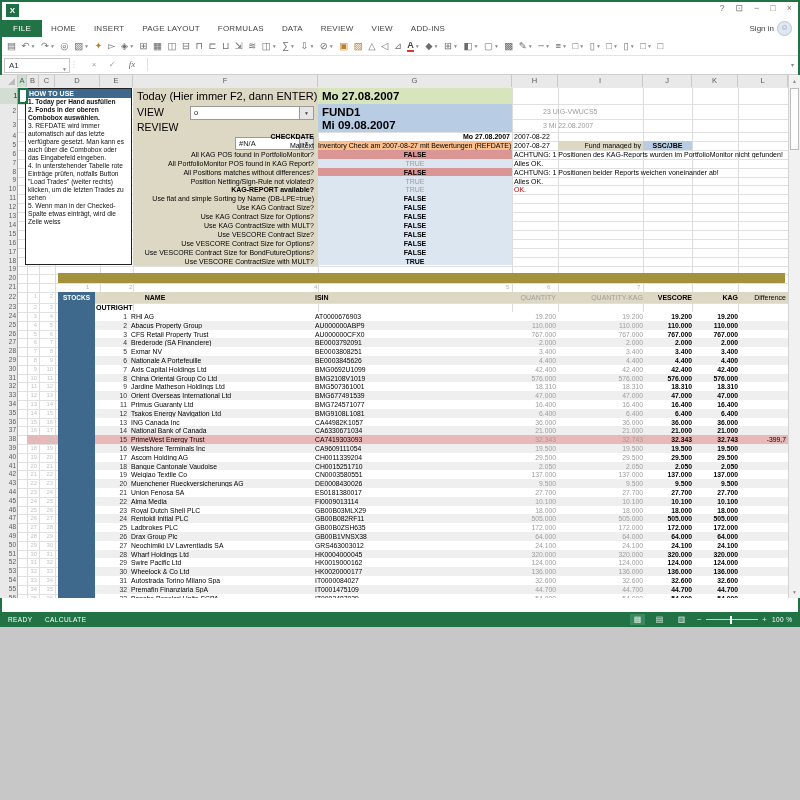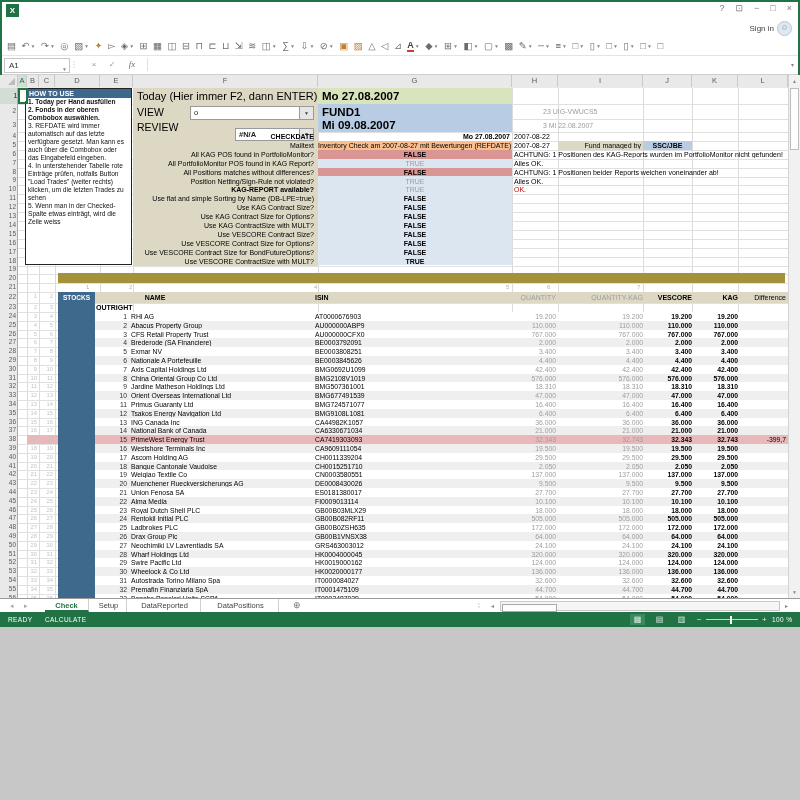--- a/index.html
+++ b/index.html
@@ -89,20 +89,31 @@
     <div id="app-icon">X</div>
     <div id="win-controls">
         <div>?</div>
         <div>⊡</div>
         <div>−</div>
         <div>□</div>
         <div>×</div>
       </div>
   </div>
 
+  <div id="ribbon-row">
+      <div class="file-tab">FILE</div>
+      <div class="rtab">HOME</div>
+      <div class="rtab">INSERT</div>
+      <div class="rtab">PAGE LAYOUT</div>
+      <div class="rtab">FORMULAS</div>
+      <div class="rtab">DATA</div>
+      <div class="rtab">REVIEW</div>
+      <div class="rtab">VIEW</div>
+      <div class="rtab">ADD-INS</div>
+    </div>
   <div id="signin">Sign in</div>
   <div id="avatar">☺</div>
 
   <div id="qat">
       <div class="qitem">
         <span>▤</span>
       </div>
       <div class="qitem">
         <span>↶</span>
         <span class="caret">▼</span>
@@ -355,21 +366,21 @@
       <div class="txt bold" style="left: 137px; top: 2px; width: 180px; font-size: 11px; font-weight: normal;">Today (Hier immer F2, dann ENTER):</div>
       <div class="txt bold" style="left: 322px; top: 1.5px; width: 188px; font-size: 11.5px;">Mo 27.08.2007</div>
       <div class="txt" style="left: 137px; top: 18px; width: 50px; font-size: 10.5px;">VIEW</div>
       <div class="txt bold" style="left: 322px; top: 17.5px; width: 188px; font-size: 11.5px;">FUND1</div>
       <div class="txt" style="left: 137px; top: 32.5px; width: 55px; font-size: 10.5px;">REVIEW</div>
       <div class="txt bold" style="left: 322px; top: 31px; width: 188px; font-size: 11.5px;">Mi 09.08.2007</div>
       <div class="combo" style="left: 190px; top: 17.5px; width: 122px; height: 12px;">
         <div class="cval">o</div>
         <div class="cbtn" style="line-height: 12px;">▼</div>
       </div>
-      <div class="combo" style="left: 235px; top: 40px; width: 77px; height: 11px; font-weight: bold;">
+      <div class="combo" style="left: 235px; top: 49px; width: 77px; height: 11px;">
         <div class="cval">#N/A</div>
         <div class="cbtn" style="line-height: 11px;">▼</div>
       </div>
       <div class="txt gray" style="left: 543px; top: 20px; width: 140px; font-size: 7px;">23  UIG-VWUCS5</div>
       <div class="txt gray" style="left: 543px; top: 34px; width: 140px; font-size: 7px;">3  Mi 22.08.2007</div>
       <div class="txt bold" style="left: 133px; top: 45px; width: 181px; height: 8.9px; font-size: 7px; text-align: right;">CHECKDATE</div>
       <div class="txt" style="left: 318px; top: 45px; width: 192px; font-size: 7px; text-align: right; font-weight: bold;">Mo 27.08.2007</div>
       <div class="txt" style="left: 514px; top: 45px; width: 272px; font-size: 7px;">2007-08-22</div>
       <div class="txt" style="left: 133px; top: 53.9px; width: 181px; height: 8.9px; font-size: 7px; text-align: right;">Mailtext</div>
       <div class="txt" style="left: 318px; top: 52.9px; width: 194px; height: 8.9px; font-size: 7px; background: rgb(250, 191, 143); padding-top: 1px; box-sizing: border-box;">Inventory Check am 2007-08-27 mit Bewertungen (REFDATE) vom 2</div>
@@ -822,37 +833,20 @@
         <div class="rownum" style="top: 505.5px;">56</div>
       </div>
     </div>
 
   <div id="vscroll">
     <div class="varrow" style="top:0">▲</div>
     <div id="vthumb"></div>
     <div class="varrow" style="bottom:0">▼</div>
   </div>
 
-  <div id="tabbar">
-    <div class="tnav" style="left:10px">◂</div>
-    <div class="tnav" style="left:24px">▸</div>
-    <div id="tabs-holder">
-        <div class="sheettab active" style="left: 45px; width: 44px; box-sizing: border-box;">Check</div>
-        <div class="sheettab" style="left: 91px; width: 36px; box-sizing: border-box;">Setup</div>
-        <div class="sheettab" style="left: 129px; width: 72px; box-sizing: border-box;">DataReported</div>
-        <div class="sheettab" style="left: 203px; width: 76px; box-sizing: border-box;">DataPositions</div>
-      </div>
-    <div id="addsheet" style="left: 293px;">⊕</div>
-    <div class="tnav" style="left:478px">⁞</div>
-    <div class="harrow" style="left:490px">◄</div>
-    <div id="hscroll" style="left:500px;width:280px">
-      <div id="hthumb" style="left:1px;width:55px"></div>
-    </div>
-    <div class="harrow" style="left:784px">►</div>
-  </div>
 
   <div id="statusbar">
     <div id="sb-left"></div>
     <div id="sb-right"></div>
   <div class="sb-item" style="left: 8px;">READY</div>
       <div class="sb-item" style="left: 45px;">CALCULATE</div>
       <div class="viewbtn active" style="left: 630px;">▦</div>
       <div class="viewbtn" style="left: 652px;">▤</div>
       <div class="viewbtn" style="left: 674px;">▥</div>
       <div class="zsign" style="left: 697px;">−</div>

